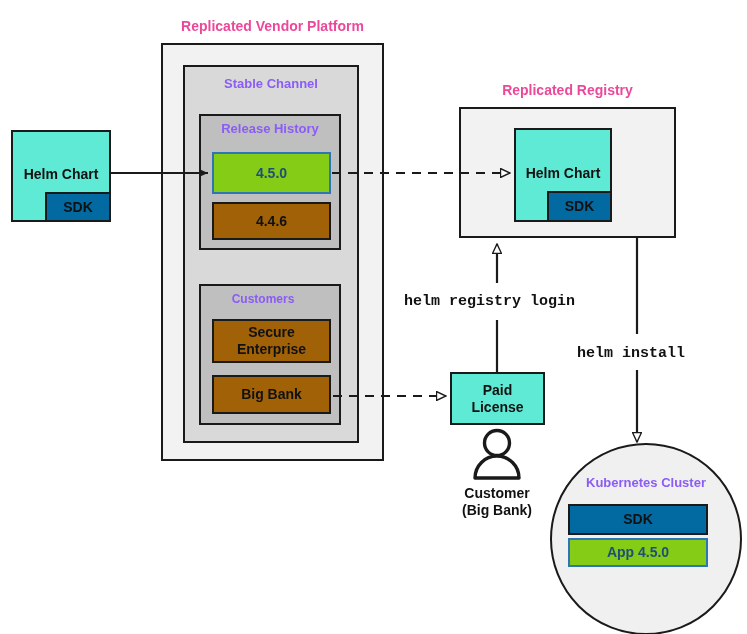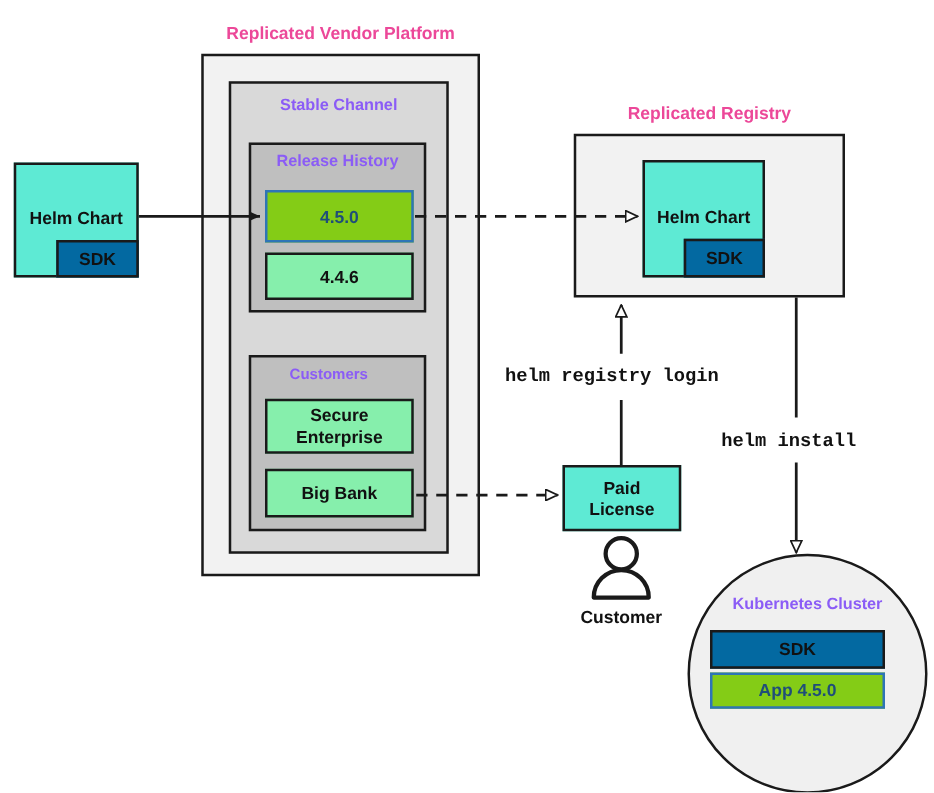--- a/index.html
+++ b/index.html
@@ -42,21 +42,21 @@
     left: 0;
     right: 17px;
     text-align: center;
     font-weight: bold;
     color: #8b5cf6;
   }
   
   .fill-l1 { background: #f2f2f2; }   
   .fill-l2 { background: #d9d9d9; }   
   .fill-l3 { background: #bfbfbf; }   
-  .fill-white { background: #86efac; }
+  .fill-white { background: #a16207; }
   .fill-pure-white { background: #0369a1; }
   .fill-gray { background: #5eead4; }
   .fill-blue { background: #84cc16; border-color: #2e75b6; color: #1f4e79; }
 
   .mono {
     position: absolute;
     font-family: "Liberation Mono", "DejaVu Sans Mono", monospace;
     font-weight: bold;
     color: #111111;
     white-space: nowrap;
@@ -139,20 +139,21 @@
     <span>SDK</span>
   </div>
 
   <div class="box fill-gray" style="left:450px; top:372px; width:95px; height:53px; font-size:14px;">
     <span style="white-space:pre-line;">Paid
 License</span>
   </div>
 
   <div class="caption" style="left:430px; top:485px; width:134px; font-size:14px;">
     <div>Customer</div>
+    <div>(Big Bank)</div>
   </div>
 
   <div class="circle-node" style="left:550px; top:443px; width:192px; height:192px;"></div>
   <div class="box-title" style="left:550px; top:475px; width:192px; font-size:13px;">Kubernetes Cluster</div>
 
   <div class="box fill-pure-white" style="left:568px; top:504px; width:140px; height:31px; font-size:14px;">
     <span>SDK</span>
   </div>
 
   <div class="box fill-blue" style="left:568px; top:538px; width:140px; height:29px; font-size:14px; border-width:2.5px;">

